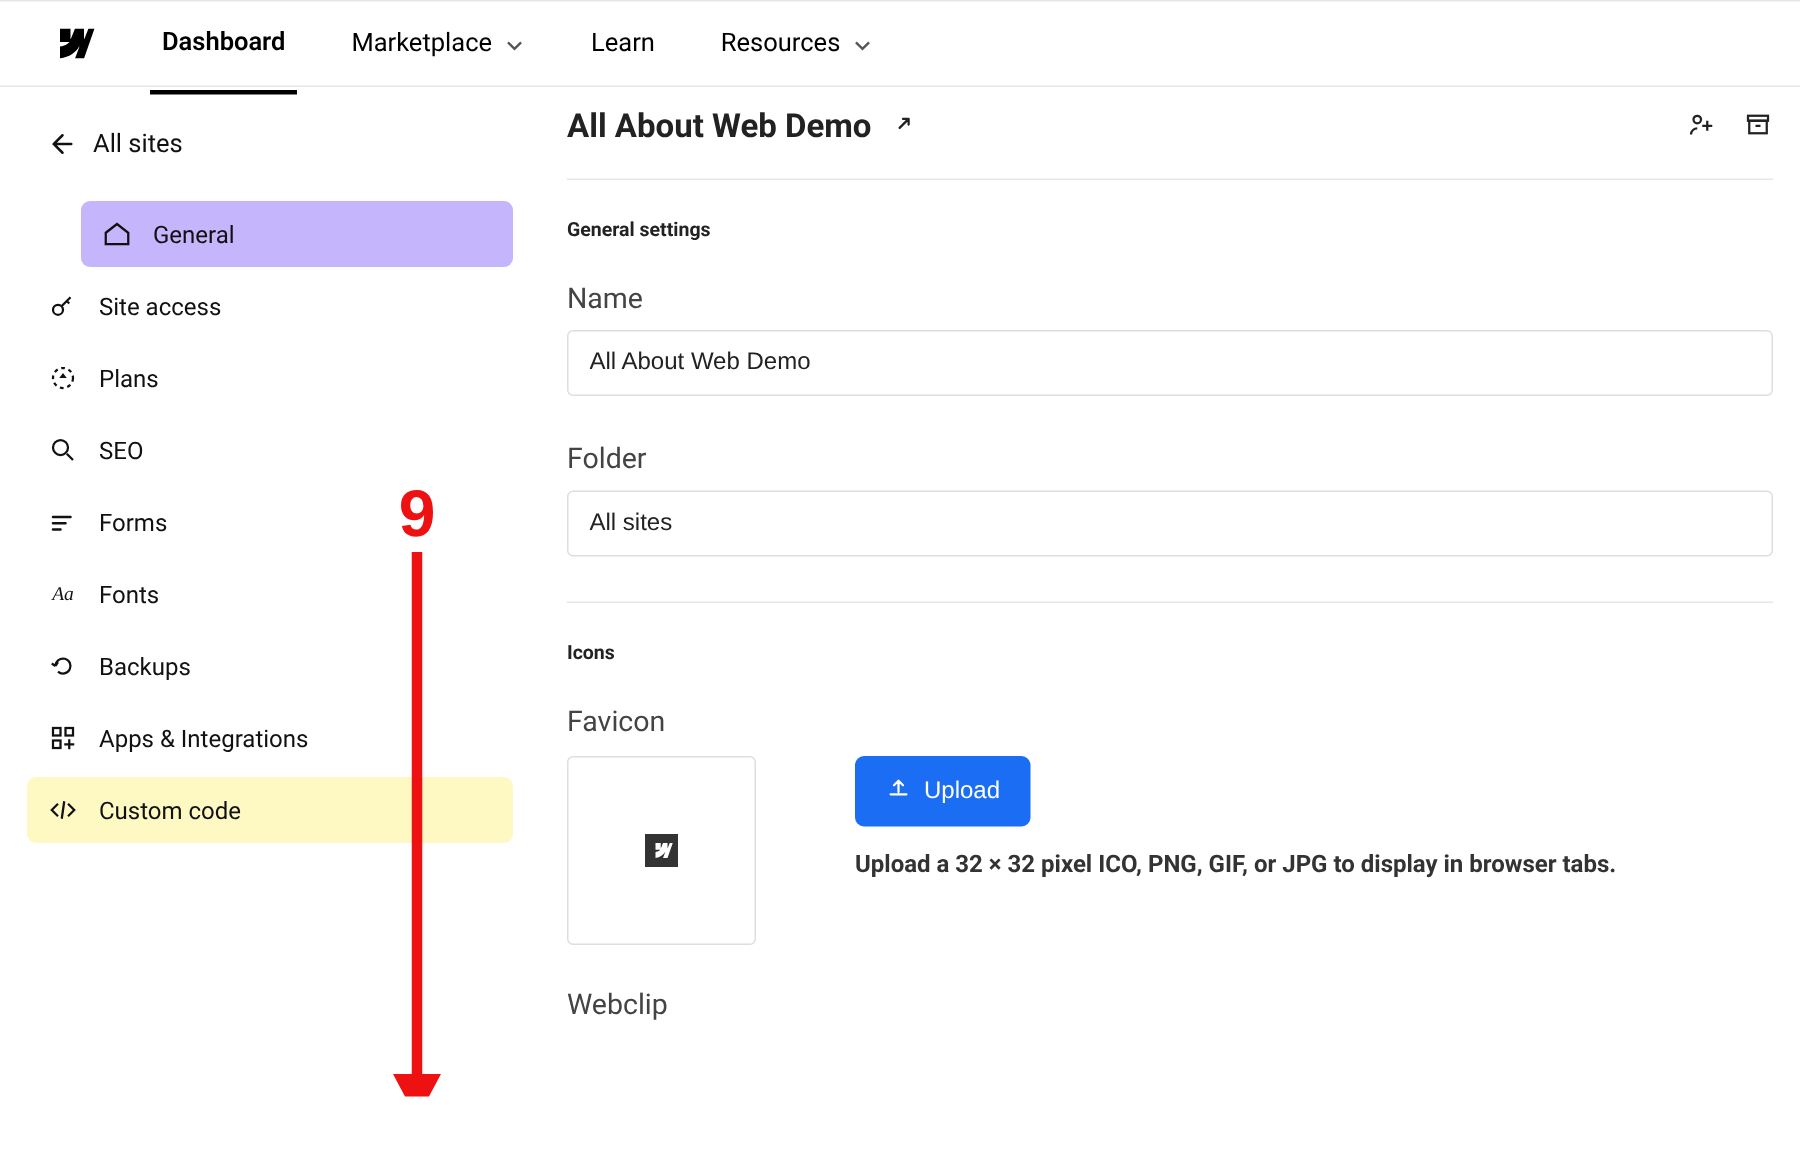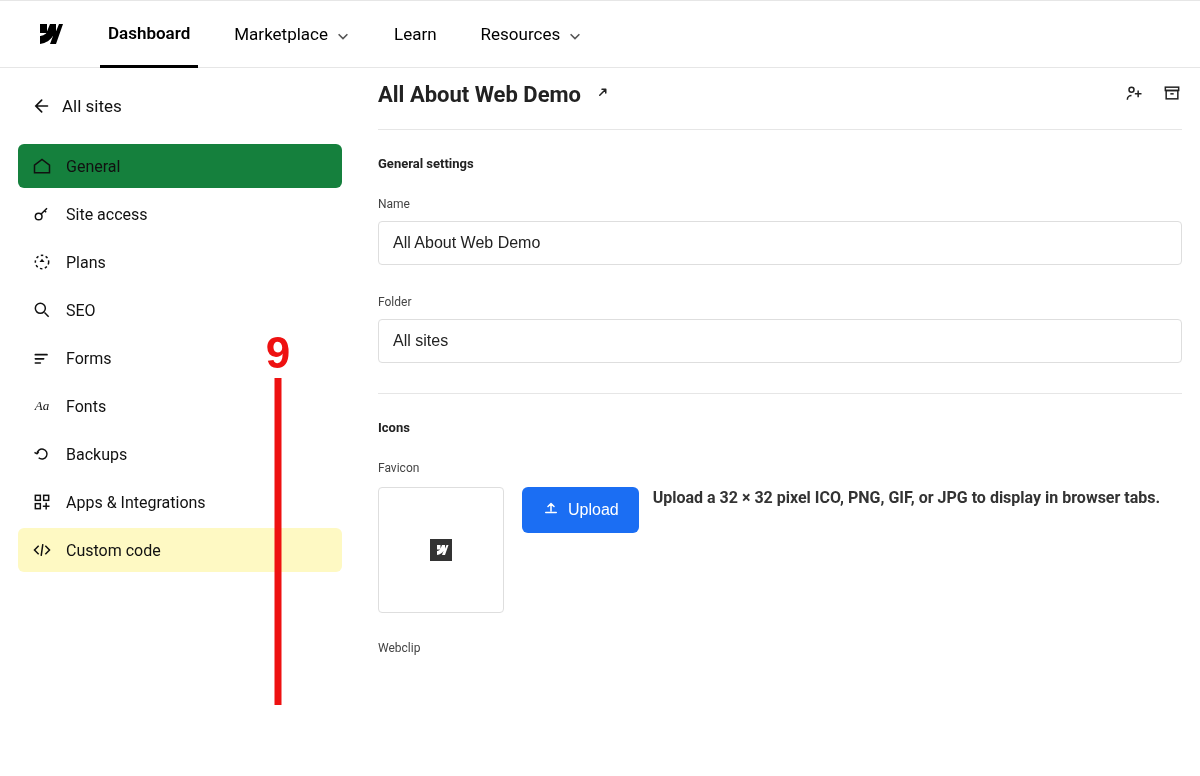--- a/index.html
+++ b/index.html
@@ -7,21 +7,21 @@
     font-family: -apple-system, BlinkMacSystemFont, "Segoe UI", Roboto, Helvetica, Arial, sans-serif;
     font-size: 15px;
     color: #222;
     background: #fff;
     width: 1200px;
   }
   
   .topnav {
     display: flex;
     align-items: center;
-    height: 68px;
+    height: 58px;
     border-top: 1px solid #e6e6e6;
     border-bottom: 1px solid #e6e6e6;
     padding: 0 32px;
     gap: 28px;
   }
   .logo {
     width: 32px; height: 32px;
     display:flex;align-items:center;justify-content:center;
     color:#000;
     margin-right: 8px;
@@ -69,21 +69,22 @@
     align-items:center;
     gap:14px;
     padding:12px 14px;
     border-radius:6px;
     font-size:16px;
     cursor:pointer;
     color:#111;
     margin-bottom:4px;
   }
   .side-item.selected {
-    background:#15803d;
+    background:#c4b5fd;
+    margin-left:36px;
   }
   .side-item.hover-like {
     background:#fef9c3;
   }
   .side-icon {
     width:20px;height:20px;display:flex;align-items:center;justify-content:center;flex-shrink:0;
   }
   
   .main {
     flex:1;
@@ -103,21 +104,21 @@
     font-size:22px;
     font-weight:700;
   }
   .header-actions { display:flex; gap:18px; color:#222;}
   .section-title {
     font-size:13px;
     font-weight:700;
     margin-bottom:26px;
   }
   .field-label {
-    font-size:12px;
+    font-size:19px;
     color:#444;
     margin-bottom:10px;
   }
   .text-input {
     width:100%;
     padding:12px 14px;
     font-size:16px;
     border:1px solid #dedede;
     border-radius:4px;
     color:#222;
@@ -126,21 +127,21 @@
   .field-block { margin-bottom:30px; }
   .divider { border:none;border-top:1px solid #e6e6e6;margin:8px 0 26px 0; }
   .upload-row { display:flex; gap:18px; align-items:flex-start;}
   .favicon-box {
     width:126px;height:126px;border:1px solid #dedede;border-radius:4px;
     display:flex;align-items:center;justify-content:center;background:#fff;
   }
   .favicon-inner{
     width:22px;height:22px;background:#333;display:flex;align-items:center;justify-content:center;color:#fff;
   }
-  .upload-col { display:flex;flex-direction:row;gap:14px; }
+  .upload-col { display:flex;flex-direction:column;gap:14px;margin-left:48px; }
   .upload-btn {
     background:#1b6ef3;
     color:#fff;
     border:none;
     border-radius:6px;
     font-size:16px;
     padding:12px 20px;
     display:flex;align-items:center;gap:8px;
     cursor:pointer;width:fit-content;
   }

